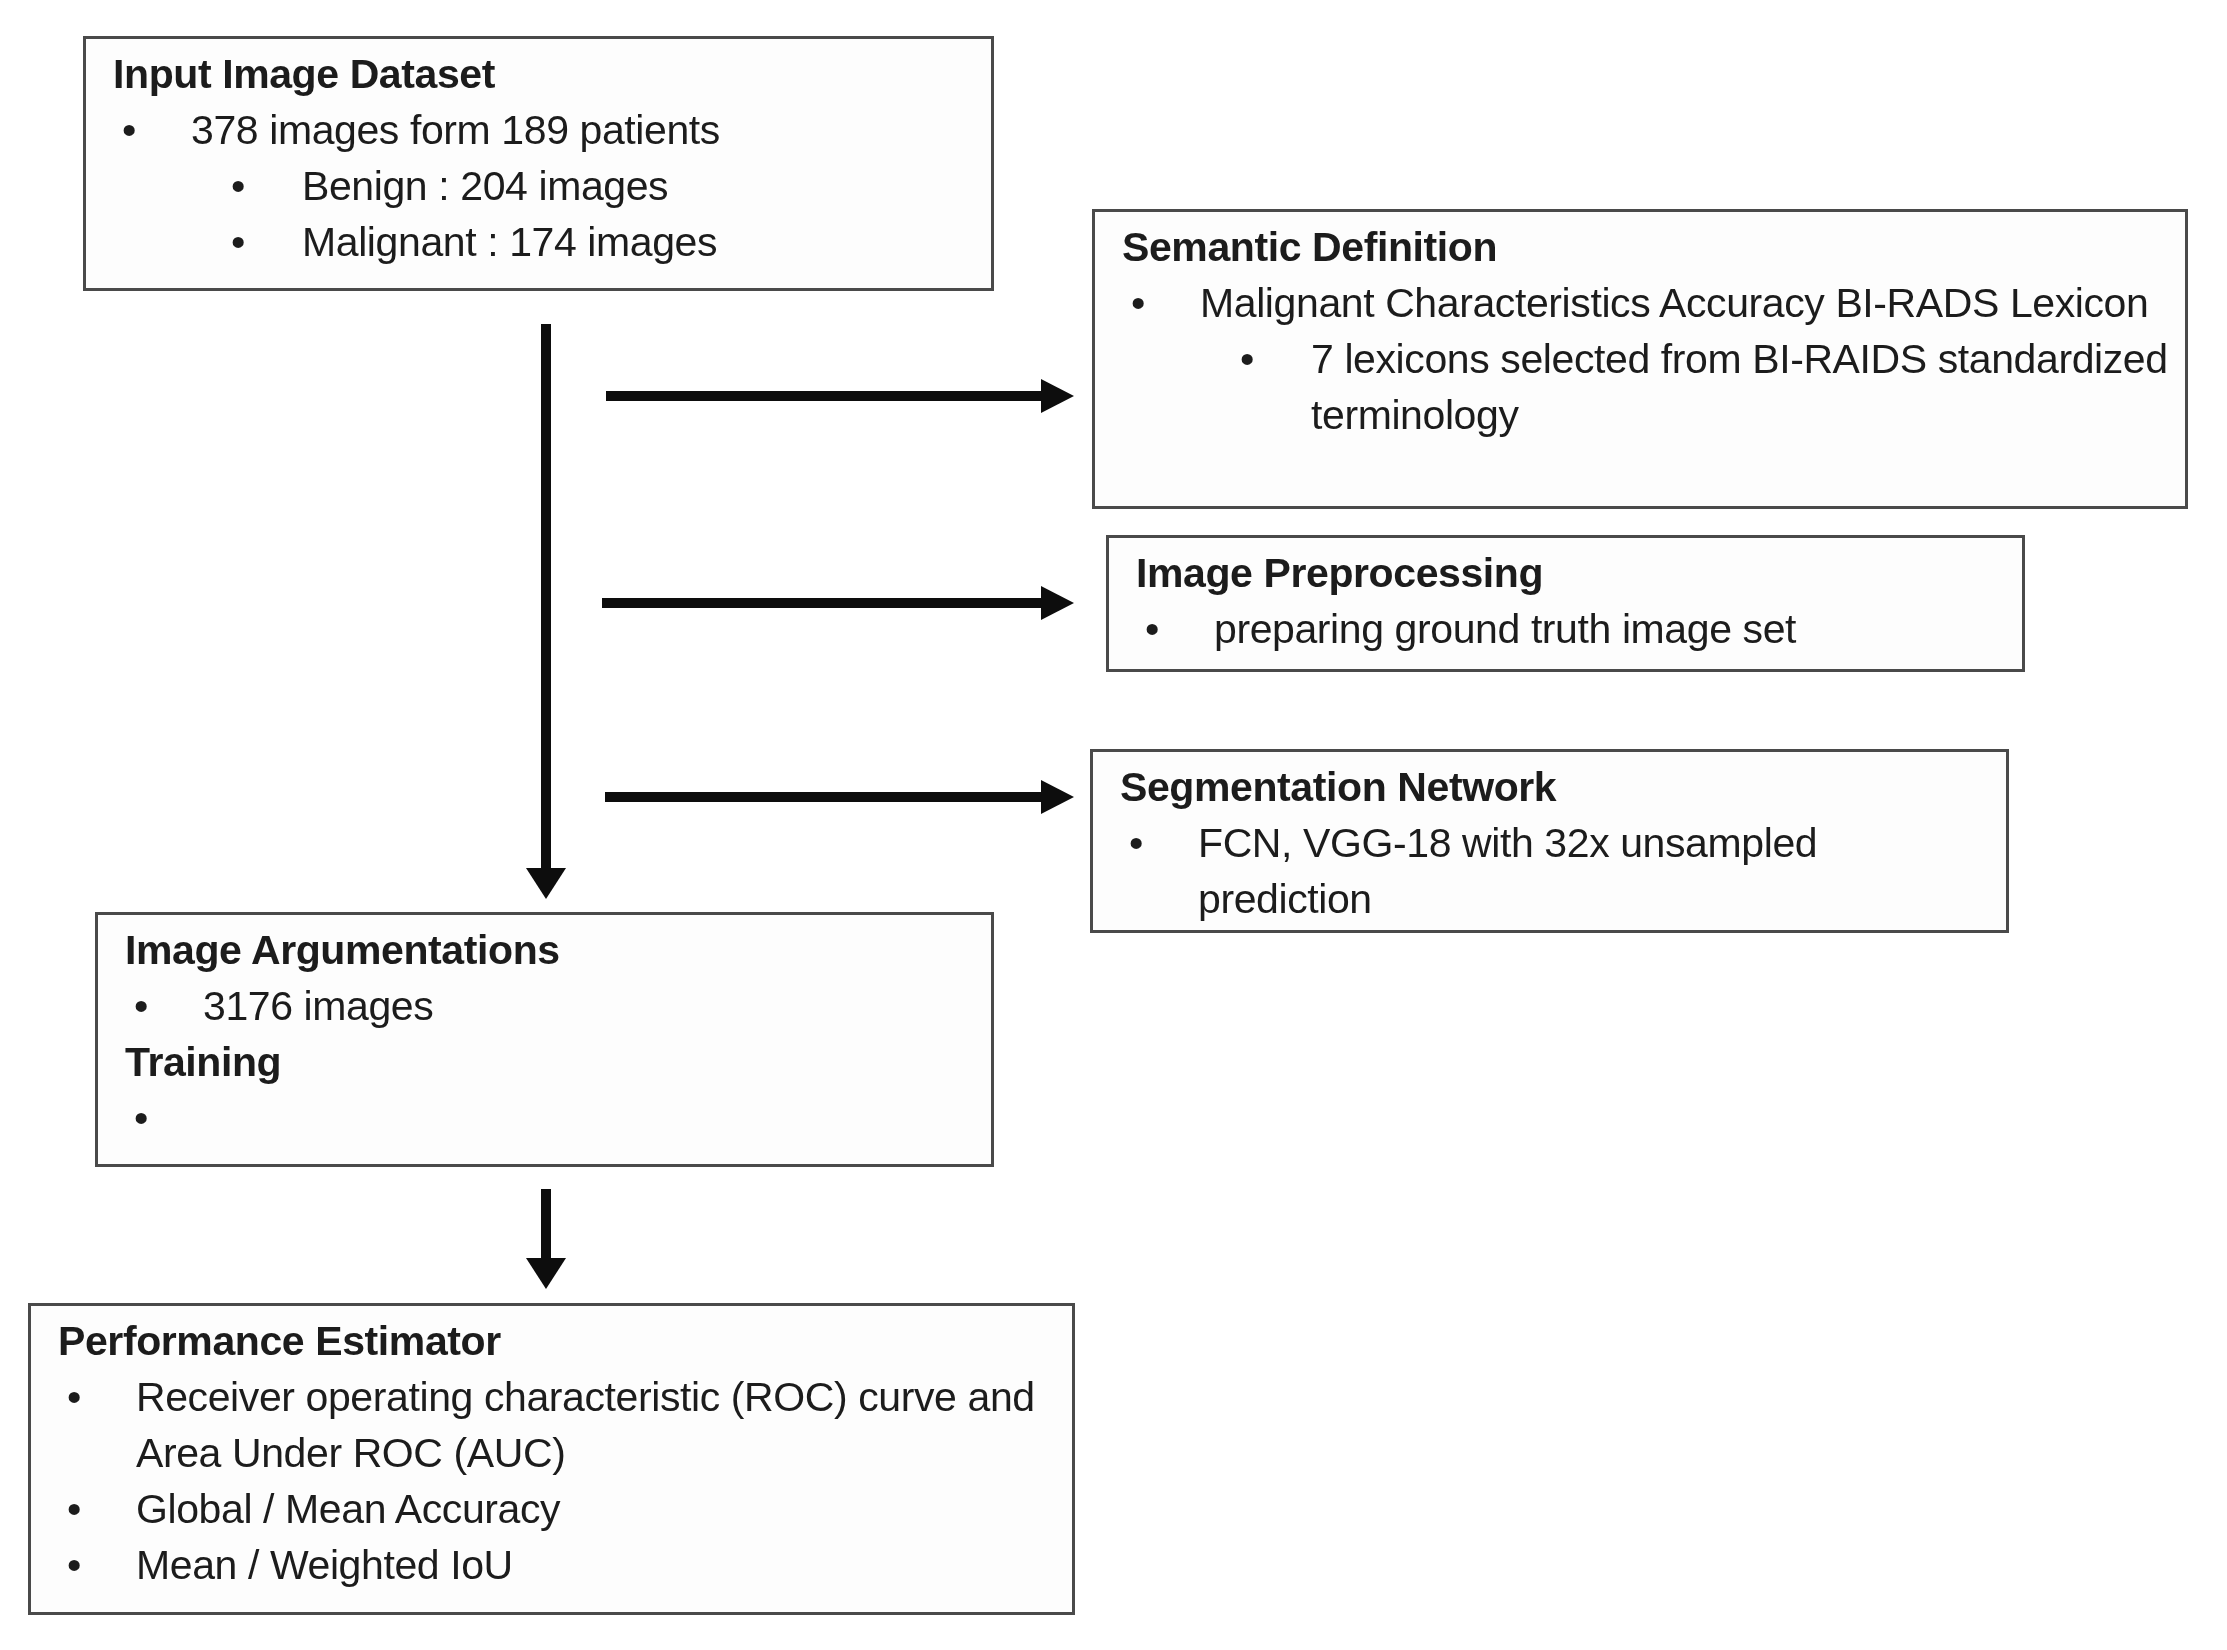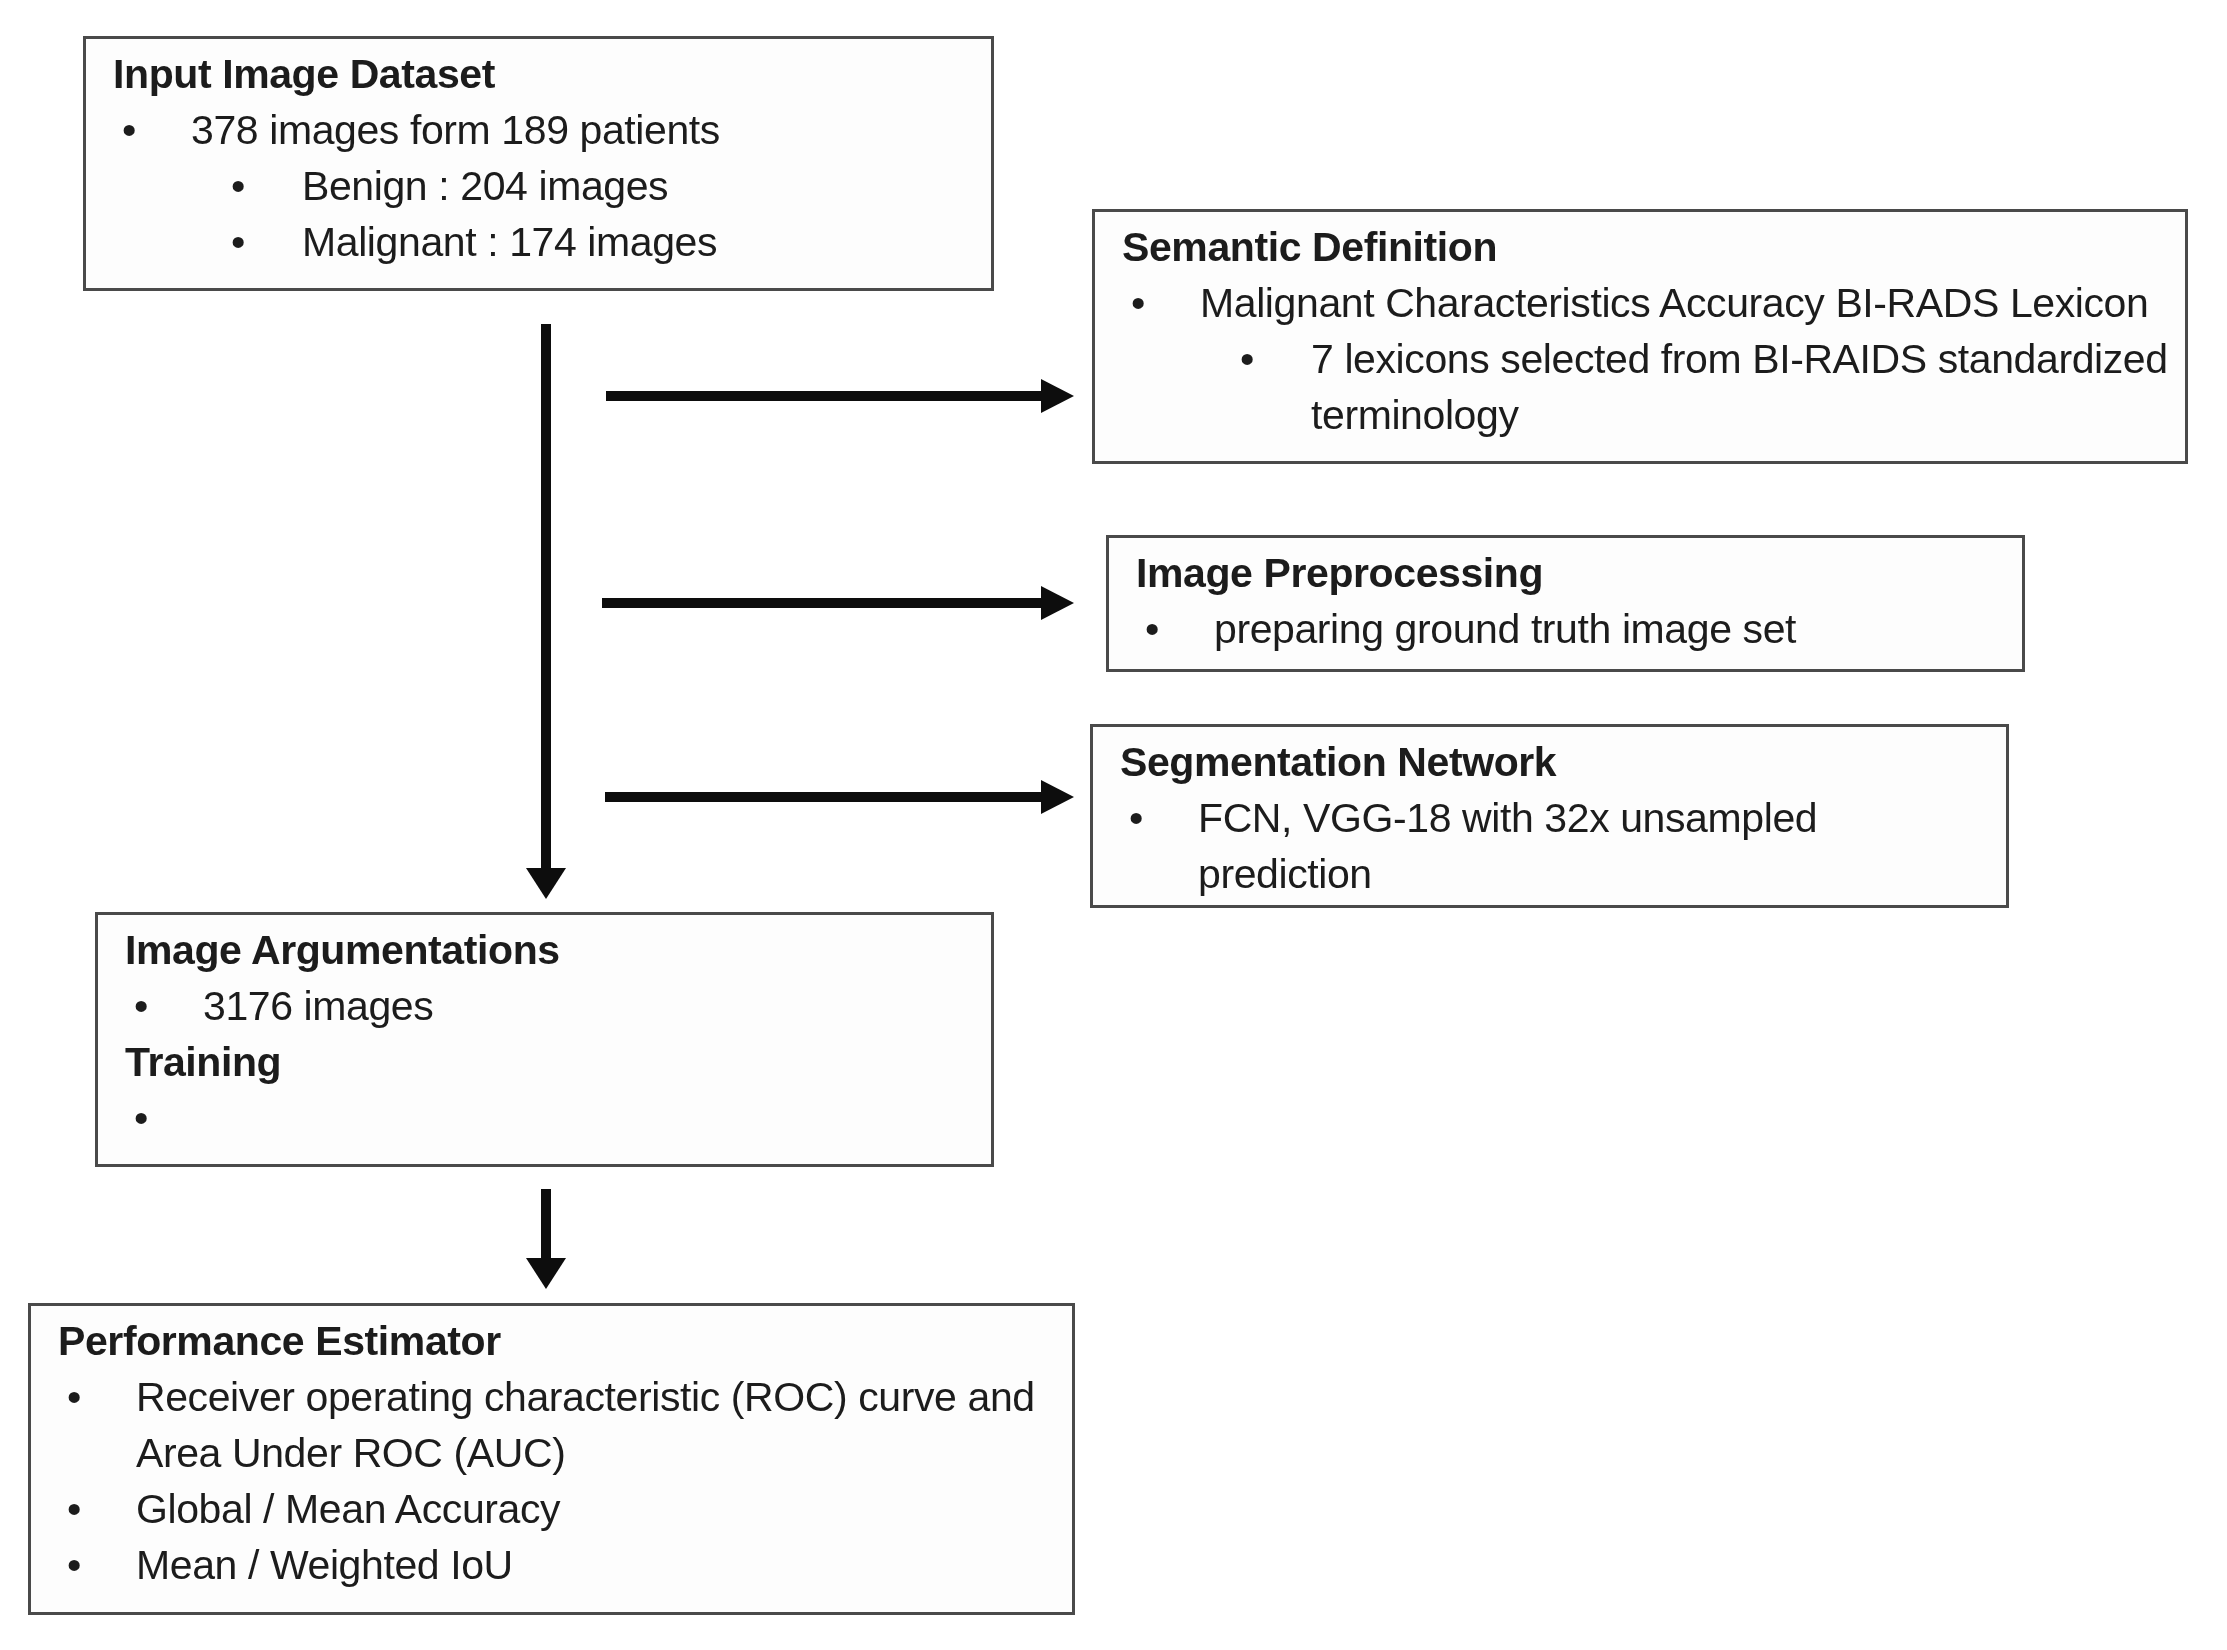--- a/index.html
+++ b/index.html
@@ -31,23 +31,23 @@
     position: absolute;
     top: 0;
   }
   .lv1 { padding-left: 105px; }
   .lv1 .bullet { left: 36px; }
   .lv2 { padding-left: 216px; }
   .lv2 .bullet { left: 145px; }
 
   
   #box-input        { left: 83px;  top: 36px;   width: 911px; height: 255px; }
-  #box-semantic     { left: 1092px; top: 209px;  width: 1096px; height: 255px; }
+  #box-semantic     { left: 1092px; top: 209px;  width: 1096px; height: 300px; }
   #box-preproc      { left: 1090px; top: 535px;  width: 919px; height: 137px; margin-left: 16px; }
-  #box-segnet       { left: 1090px; top: 724px; width: 919px; height: 184px; }
+  #box-segnet       { left: 1090px; top: 749px; width: 919px; height: 184px; }
   #box-augment      { left: 95px;  top: 912px; width: 899px; height: 255px; }
   #box-perf         { left: 28px;   top: 1303px; width: 1047px; height: 312px; }
 
   
   .shaft-v { position: absolute; width: 9.6px;  background: #0d0d0d; }
   .shaft-h { position: absolute; height: 9.6px; background: #0d0d0d; }
   .head-down {
     position: absolute; width: 0; height: 0;
     border-left: 20px solid transparent;
     border-right: 20px solid transparent;

